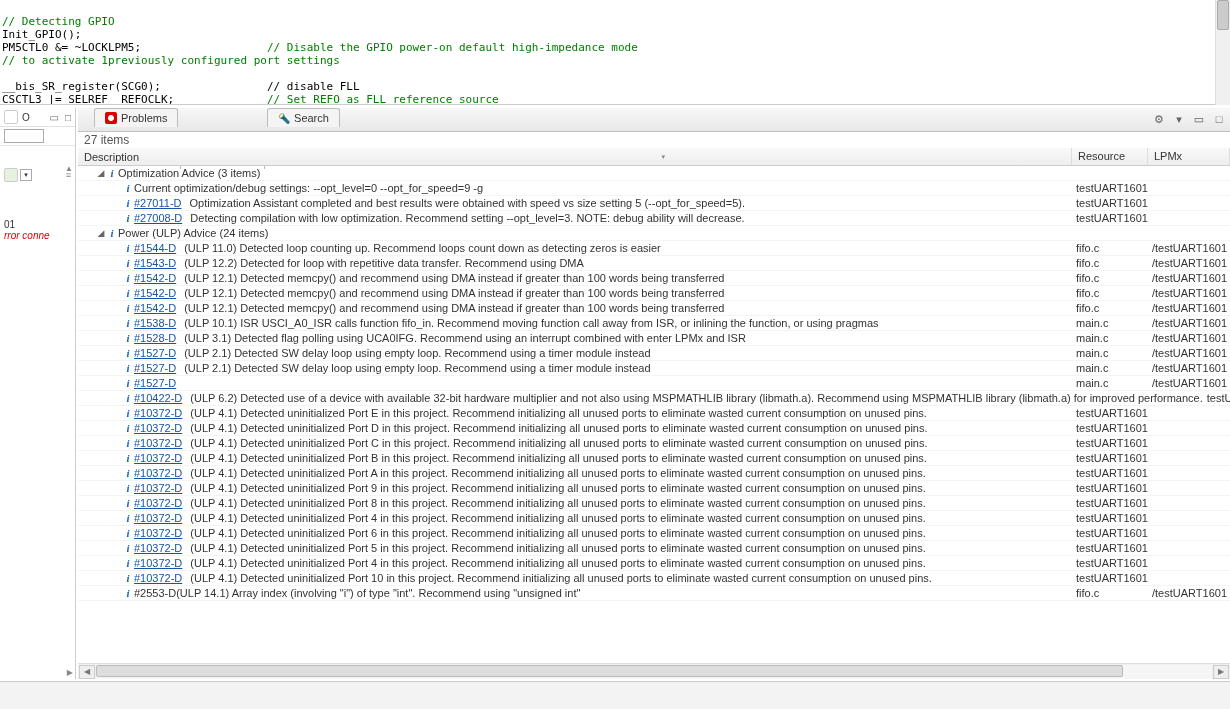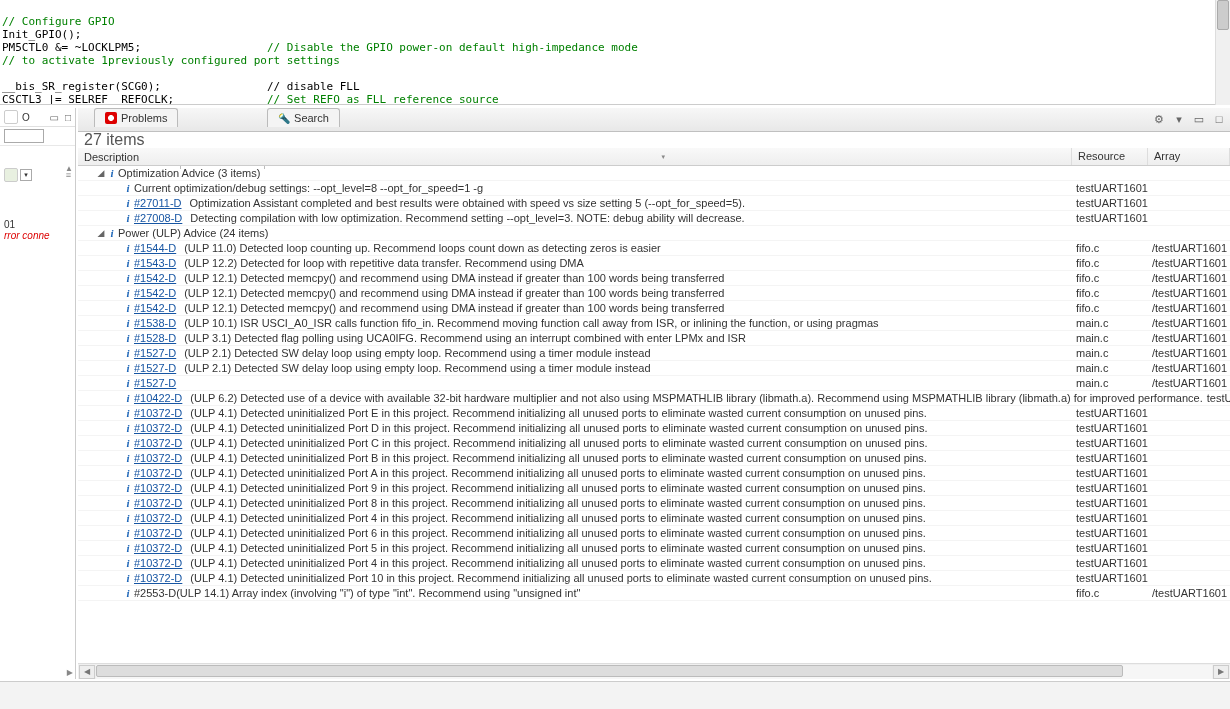--- a/index.html
+++ b/index.html
@@ -89,21 +89,21 @@
   .ic-bulb::before { content:"💡"; font-size:10px; }
   .ic-search::before { content:"🔦"; font-size:10px; }
   .tabs-right {
     position:absolute; right:4px; top:4px; display:flex; gap:6px;
   }
   .tool-ic { width:14px; height:14px; display:inline-block; color:#666; font-size:11px; text-align:center; line-height:14px; cursor:pointer;}
 
   .items-count {
     position:absolute; left:78px; right:0; top:132px; height:17px;
     border-bottom:1px solid #d8d8d8;
-    padding-left:6px; font-size:16px; line-height:16px;
+    padding-left:6px; font-size:12px; line-height:16px;
     color:#555;
   }
 
   .table-area {
     position:absolute; left:78px; right:0; top:148px; bottom:30px;
   }
   .thead {
     height:18px; border-bottom:1px solid #ccc;
     background:linear-gradient(#f9f9f9,#eee);
     display:flex; font-size:11px;
@@ -145,21 +145,21 @@
 
   .bottom-bar {
     position:absolute; left:0; right:0; bottom:0; height:28px;
     background:#f3f3f3; border-top:1px solid #ccc;
   }
 </style>
 </head>
 <body>
 
 <div class="editor-area">
-<span class="comment">// Configure GPIO</span>
+<span class="comment">// Detecting GPIO</span>
 <span class="code">Init_GPIO();</span>
 <span class="code"><span>PM5CTL0 &amp;= ~LOCKLPM5;</span>                   <span class="comment">// Disable the GPIO power-on default high-impedance mode</span></span>
 <span class="comment">// to activate 1previously configured port settings</span>
 <span class="code"></span>
 <span class="code">__bis_SR_register(SCG0);                // disable FLL</span>
 <span class="code"><span>CSCTL3 |= SELREF__REFOCLK;</span>              <span class="comment">// Set REFO as FLL reference source</span></span>
 </div>
 <div class="editor-scroll">
     <div class="thumb"></div>
   </div>
@@ -215,37 +215,37 @@
 
 <div class="items-count">27 items</div>
 
 <div class="table-area">
   <div class="thead">
     <div class="th desc">
         <span>Description</span>
         <span class="sort">▾</span>
       </div>
     <div class="th res">Resource</div>
-    <div class="th path">Array</div>
+    <div class="th path">LPMx</div>
   </div>
   <div class="tbody" id="tbody">
       <div class="row">
         <div class="cell-desc indent1">
           <span class="exp">◢</span>
           <span class="info-ic">i</span>
           <span class="group-label"> Optimization Advice (3 items)</span>
         </div>
         <div class="cell-res"></div>
         <div class="cell-path"></div>
       </div>
       <div class="row">
         <div class="cell-desc indent2">
           <span class="exp"></span>
           <span class="info-ic">i</span> 
-          <span class="adv-text"> Current optimization/debug settings:  --opt_level=8  --opt_for_speed=1   -g</span>
+          <span class="adv-text"> Current optimization/debug settings:  --opt_level=0  --opt_for_speed=9   -g</span>
         </div>
         <div class="cell-res">testUART1601</div>
         <div class="cell-path"></div>
       </div>
       <div class="row">
         <div class="cell-desc indent2">
           <span class="exp"></span>
           <span class="info-ic">i</span> 
           <span class="link">#27011-D</span>
           <span class="adv-text"> Optimization Assistant completed and best results were obtained with speed vs size setting 5 (--opt_for_speed=5).</span>

